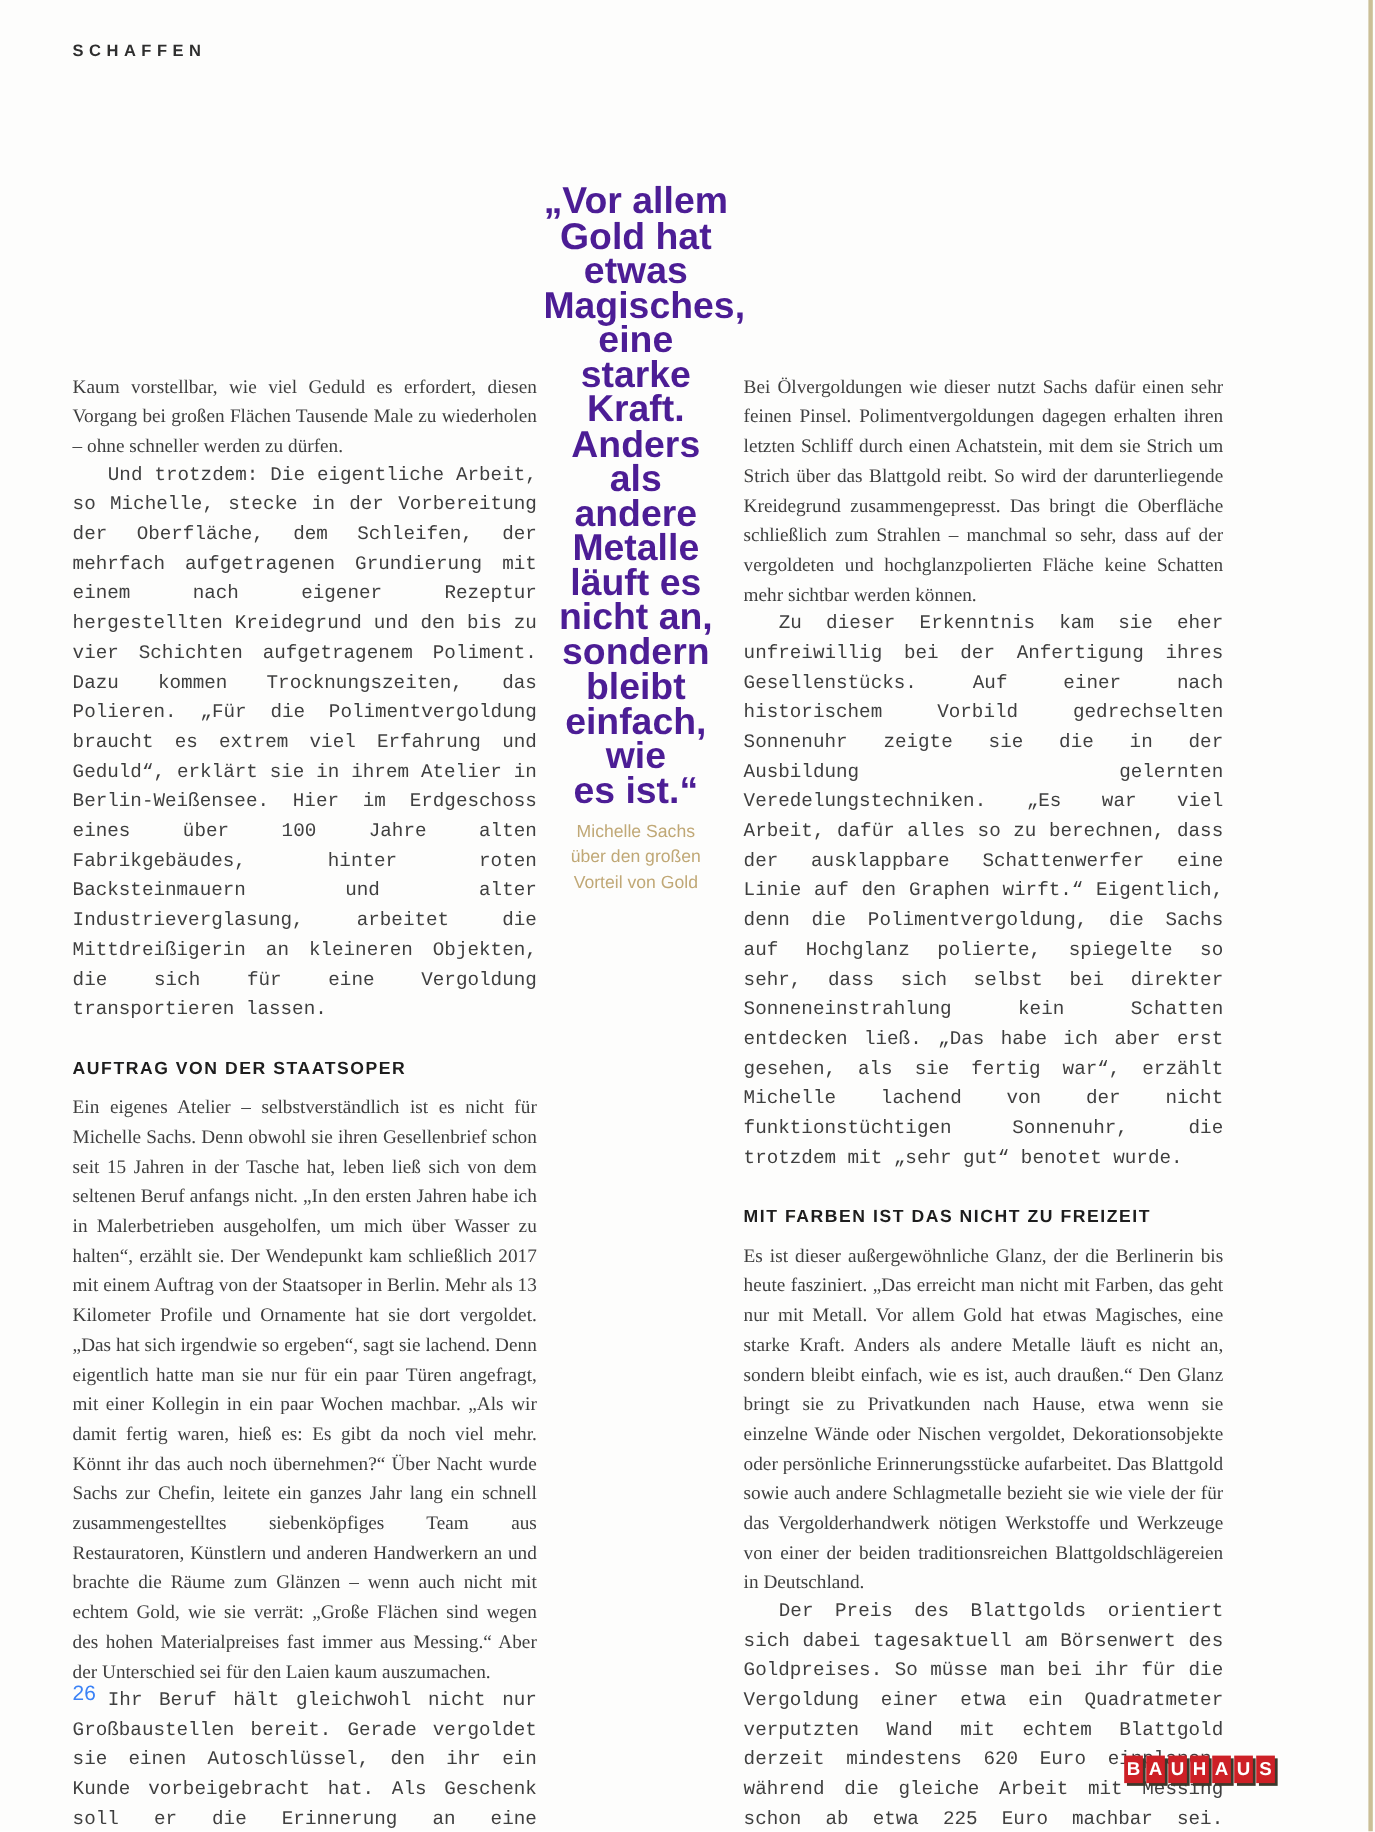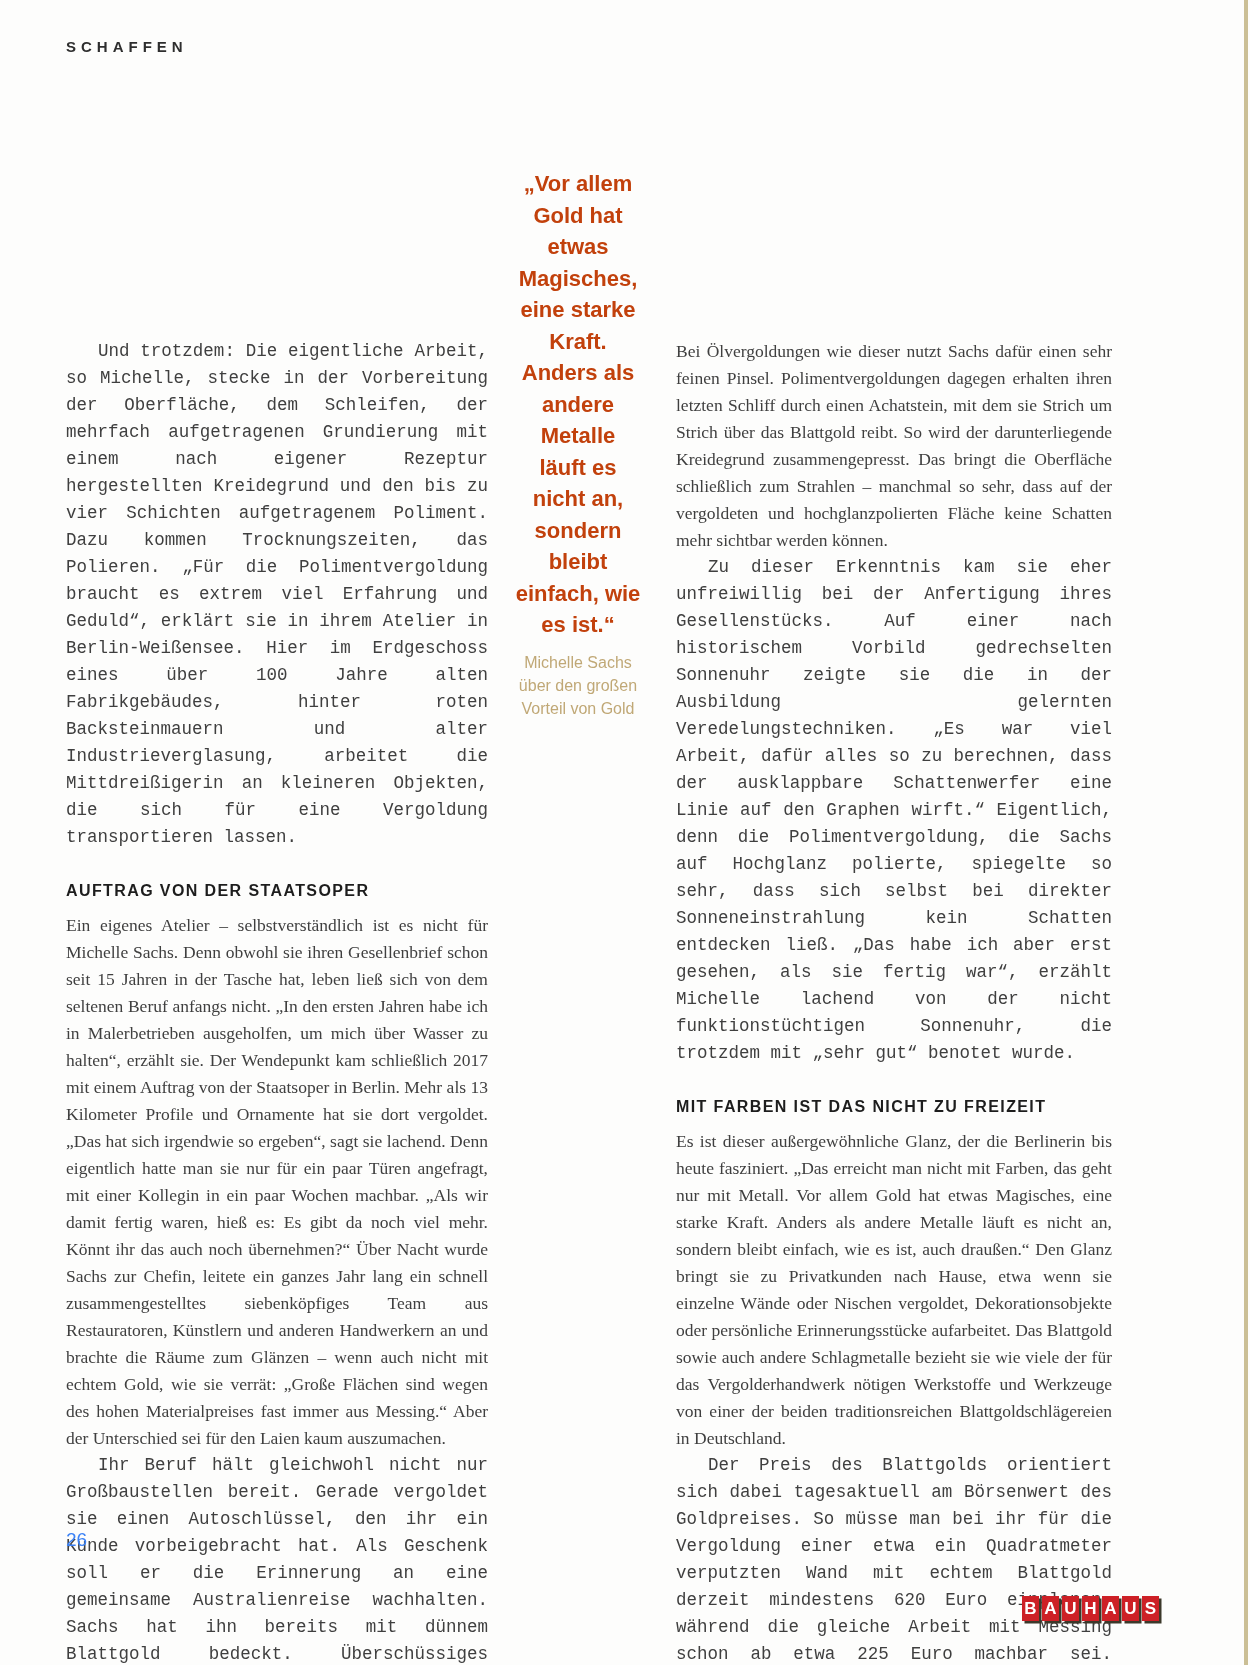--- a/index.html
+++ b/index.html
@@ -46,23 +46,23 @@
   }
   .col-mid {
     position: absolute;
     left: 494px; top: 168px;
     width: 168px;
     text-align: center;
   }
   .pull-quote {
     font-family: "Liberation Sans", sans-serif;
     font-weight: bold;
-    font-size: 22px;
+    font-size: 34px;
     line-height: 31.5px;
-    color: #c2410c;
+    color: #4c1d95;
     white-space: pre-line;
   }
   .quote-attribution {
     margin-top: 10px;
     font-family: "Liberation Sans", sans-serif;
     font-size: 16px;
     line-height: 23px;
     color: #c0a876;
     white-space: pre-line;
   }
@@ -107,20 +107,21 @@
   }
 </style>
 </head>
 <body>
 
 <div class="page">
 
   <div class="kicker">SCHAFFEN</div>
 
   <div class="col col-left">
+    <p>Kaum vorstellbar, wie viel Geduld es erfordert, diesen Vorgang bei großen Flächen Tausende Male zu wiederholen – ohne schneller werden zu dürfen.</p>
     <p class="indent">Und trotzdem: Die eigentliche Arbeit, so Michelle, stecke in der Vorbereitung der Oberfläche, dem Schleifen, der mehrfach aufgetragenen Grundierung mit einem nach eigener Rezeptur hergestellten Kreidegrund und den bis zu vier Schichten aufgetragenem Poliment. Dazu kommen Trocknungszeiten, das Polieren. „Für die Polimentvergoldung braucht es extrem viel Erfahrung und Geduld“, erklärt sie in ihrem Atelier in Berlin-Weißensee. Hier im Erdgeschoss eines über 100 Jahre alten Fabrikgebäudes, hinter roten Backsteinmauern und alter Industrieverglasung, arbeitet die Mittdreißigerin an kleineren Objekten, die sich für eine Vergoldung transportieren lassen.</p>
     <h2 class="section-heading">AUFTRAG VON DER STAATSOPER</h2>
     <p>Ein eigenes Atelier – selbstverständlich ist es nicht für Michelle Sachs. Denn obwohl sie ihren Gesellenbrief schon seit 15 Jahren in der Tasche hat, leben ließ sich von dem seltenen Beruf anfangs nicht. „In den ersten Jahren habe ich in Malerbetrieben ausgeholfen, um mich über Wasser zu halten“, erzählt sie. Der Wendepunkt kam schließlich 2017 mit einem Auftrag von der Staatsoper in Berlin. Mehr als 13 Kilometer Profile und Ornamente hat sie dort vergoldet. „Das hat sich irgendwie so ergeben“, sagt sie lachend. Denn eigentlich hatte man sie nur für ein paar Türen angefragt, mit einer Kollegin in ein paar Wochen machbar. „Als wir damit fertig waren, hieß es: Es gibt da noch viel mehr. Könnt ihr das auch noch übernehmen?“ Über Nacht wurde Sachs zur Chefin, leitete ein ganzes Jahr lang ein schnell zusammengestelltes siebenköpfiges Team aus Restauratoren, Künstlern und anderen Handwerkern an und brachte die Räume zum Glänzen – wenn auch nicht mit echtem Gold, wie sie verrät: „Große Flächen sind wegen des hohen Materialpreises fast immer aus Messing.“ Aber der Unterschied sei für den Laien kaum auszumachen.</p>
     <p class="indent">Ihr Beruf hält gleichwohl nicht nur Großbaustellen bereit. Gerade vergoldet sie einen Autoschlüssel, den ihr ein Kunde vorbeigebracht hat. Als Geschenk soll er die Erinnerung an eine gemeinsame Australienreise wachhalten. Sachs hat ihn bereits mit dünnem Blattgold bedeckt. Überschüssiges Material steht hier und da etwas ab, die Oberfläche ist noch nicht poliert.</p>
   </div>
 
   <div class="col-mid">
     <div class="pull-quote">„Vor allem
 Gold hat
 etwas

